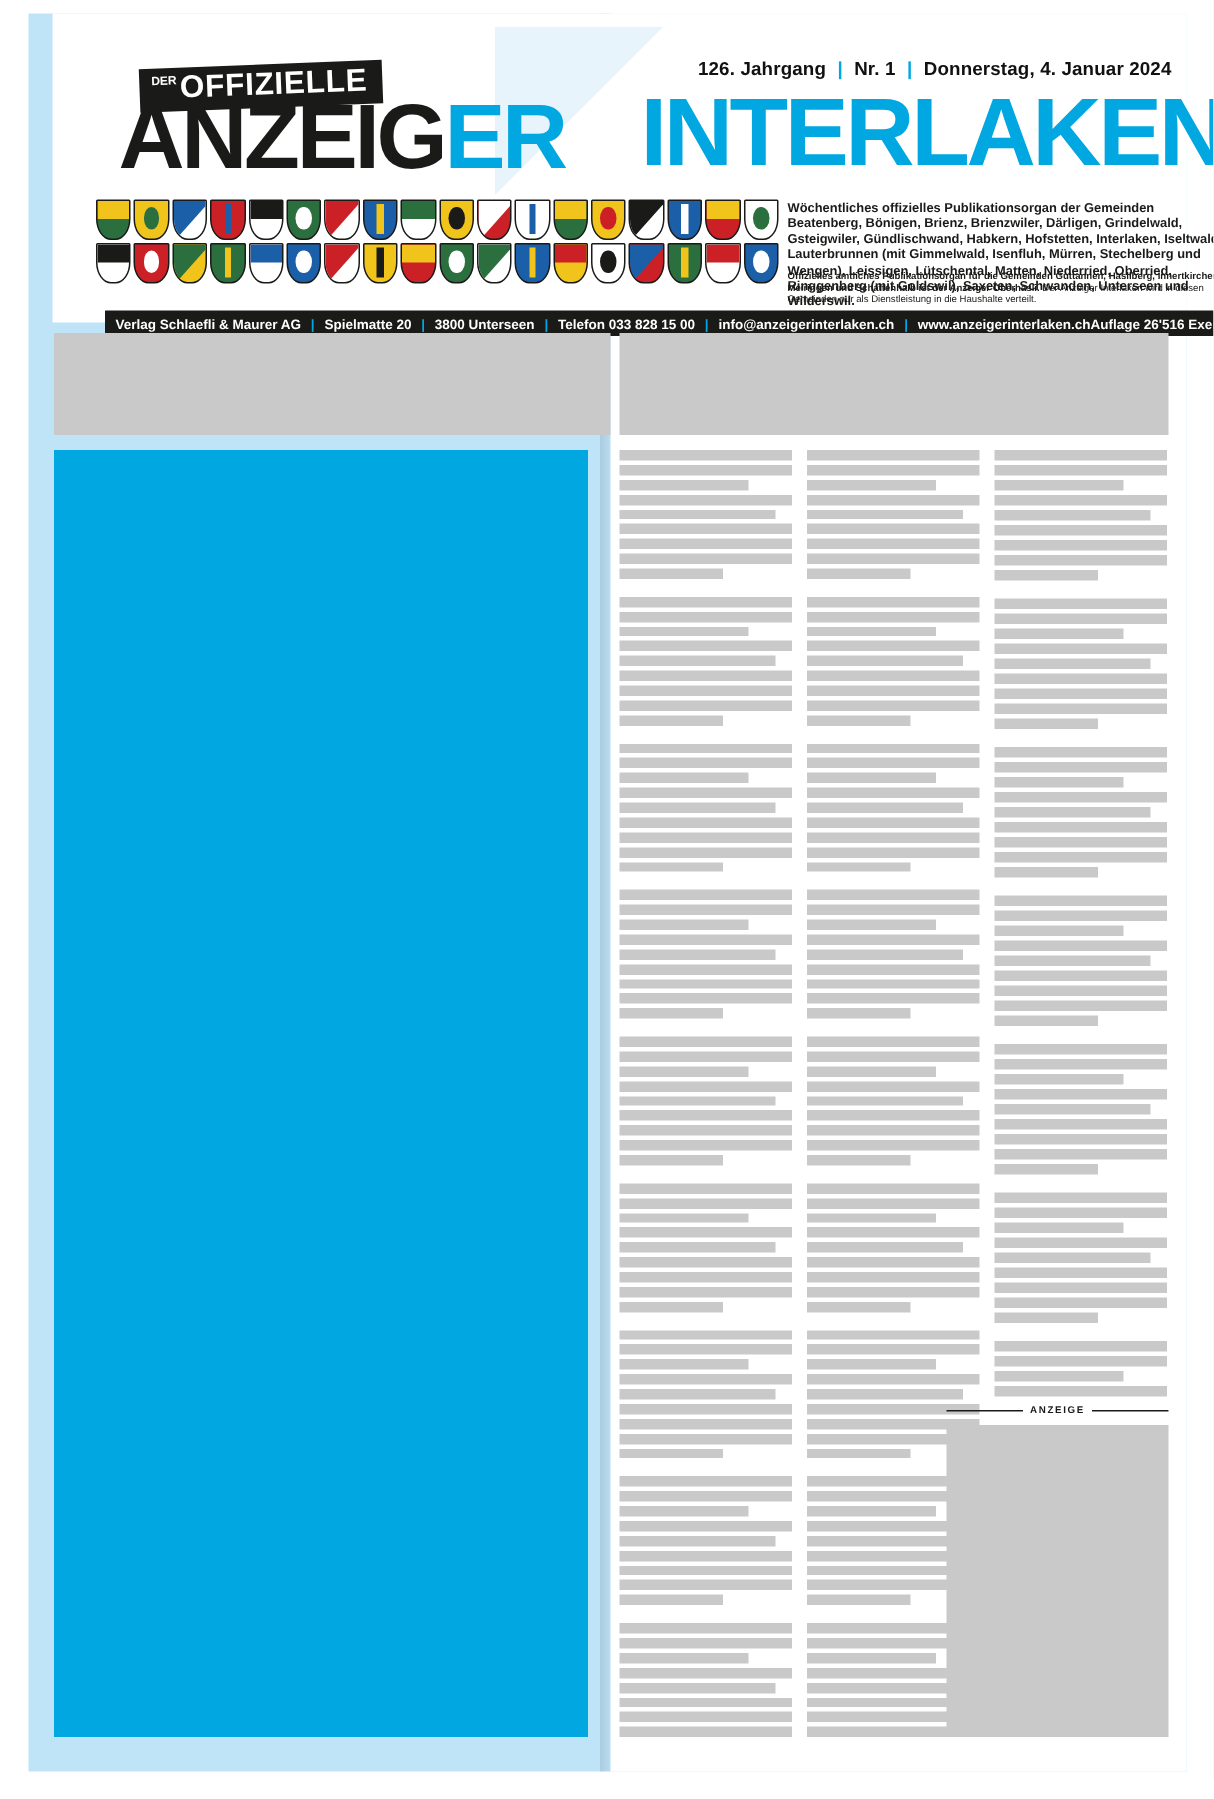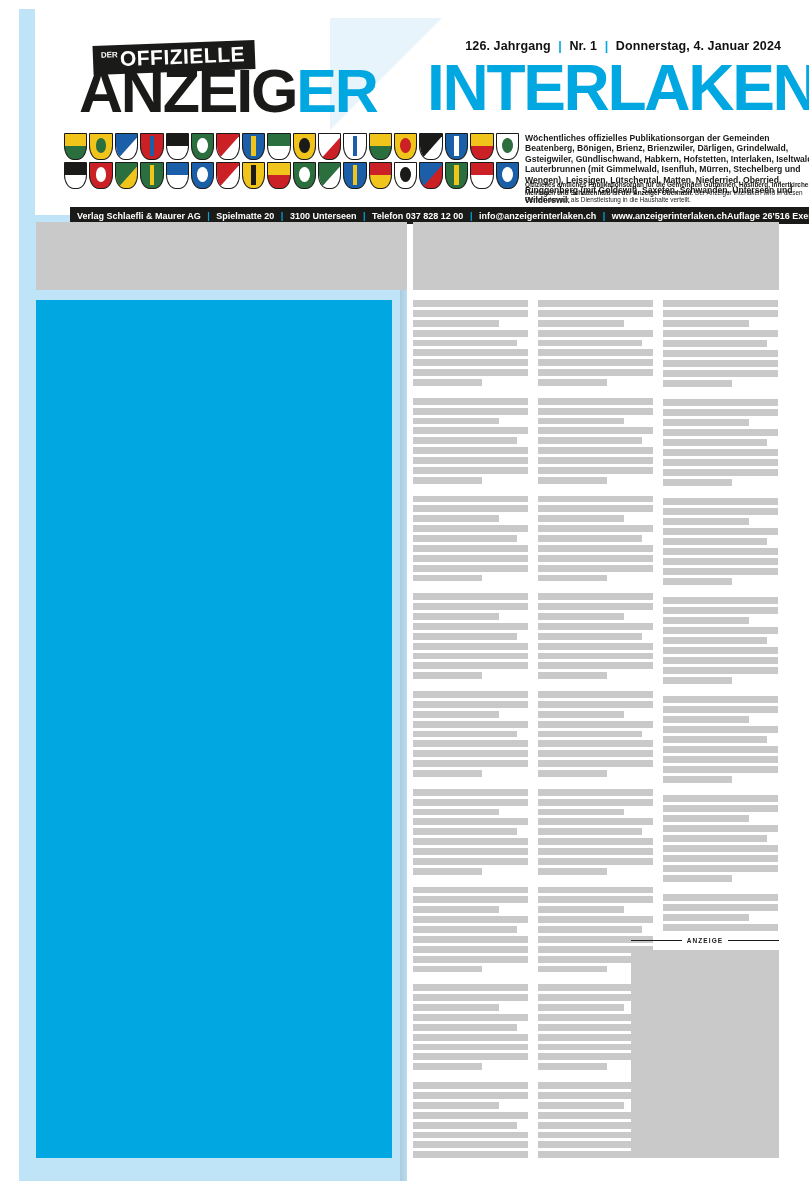--- a/index.html
+++ b/index.html
@@ -399,23 +399,23 @@
       <span>Offizielles amtliches Publikationsorgan für die Gemeinden Guttannen, Hasliberg, Innertkirchen, Meiringen und Schattenhalb ist der Anzeiger Oberhasli.</span>
       <span class="thin">Der Anzeiger Interlaken wird in diesen Gemeinden nur als Dienstleistung in die Haushalte verteilt.</span>
     </div>
 
     <div class="blackbar">
       <div class="left">
         <span>Verlag Schlaefli &amp; Maurer AG</span>
         <span class="sep">|</span>
         <span>Spielmatte 20</span>
         <span class="sep">|</span>
-        <span>3100 Unterseen</span>
+        <span>3800 Unterseen</span>
         <span class="sep">|</span>
-        <span>Telefon 037 828 12 00</span>
+        <span>Telefon 033 828 15 00</span>
         <span class="sep">|</span>
         <span>info@anzeigerinterlaken.ch</span>
         <span class="sep">|</span>
         <span>www.anzeigerinterlaken.ch</span>
       </div>
       <div class="right">Auflage 26'516 Exemplare</div>
     </div>
   </div>
 
   <div class="grey-ad-left"></div>

